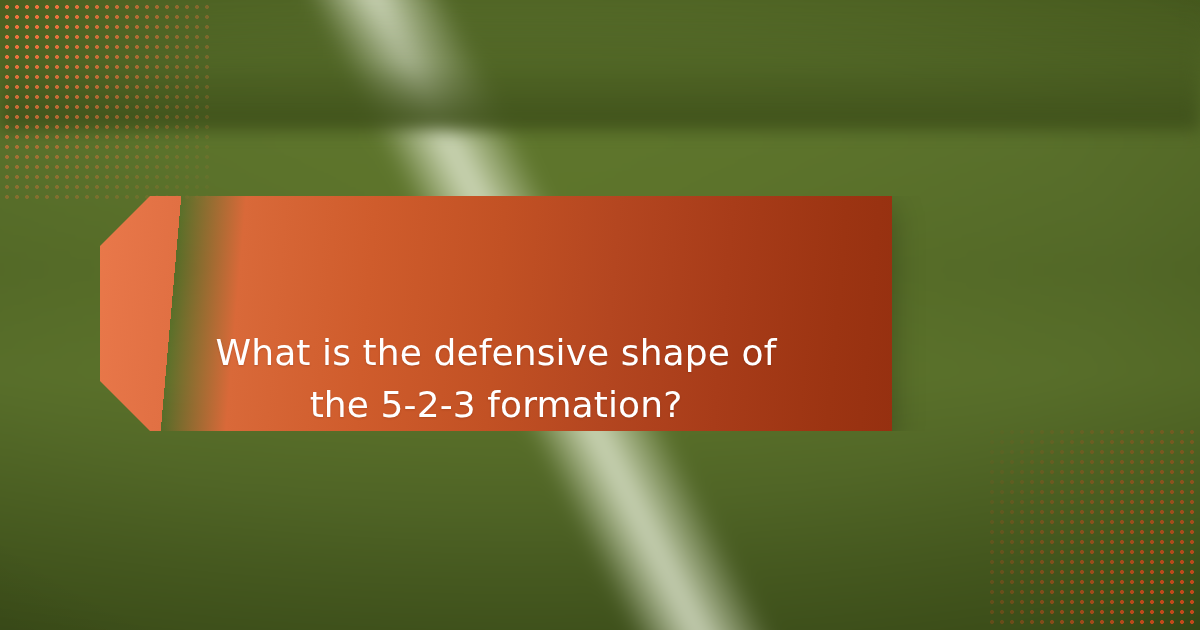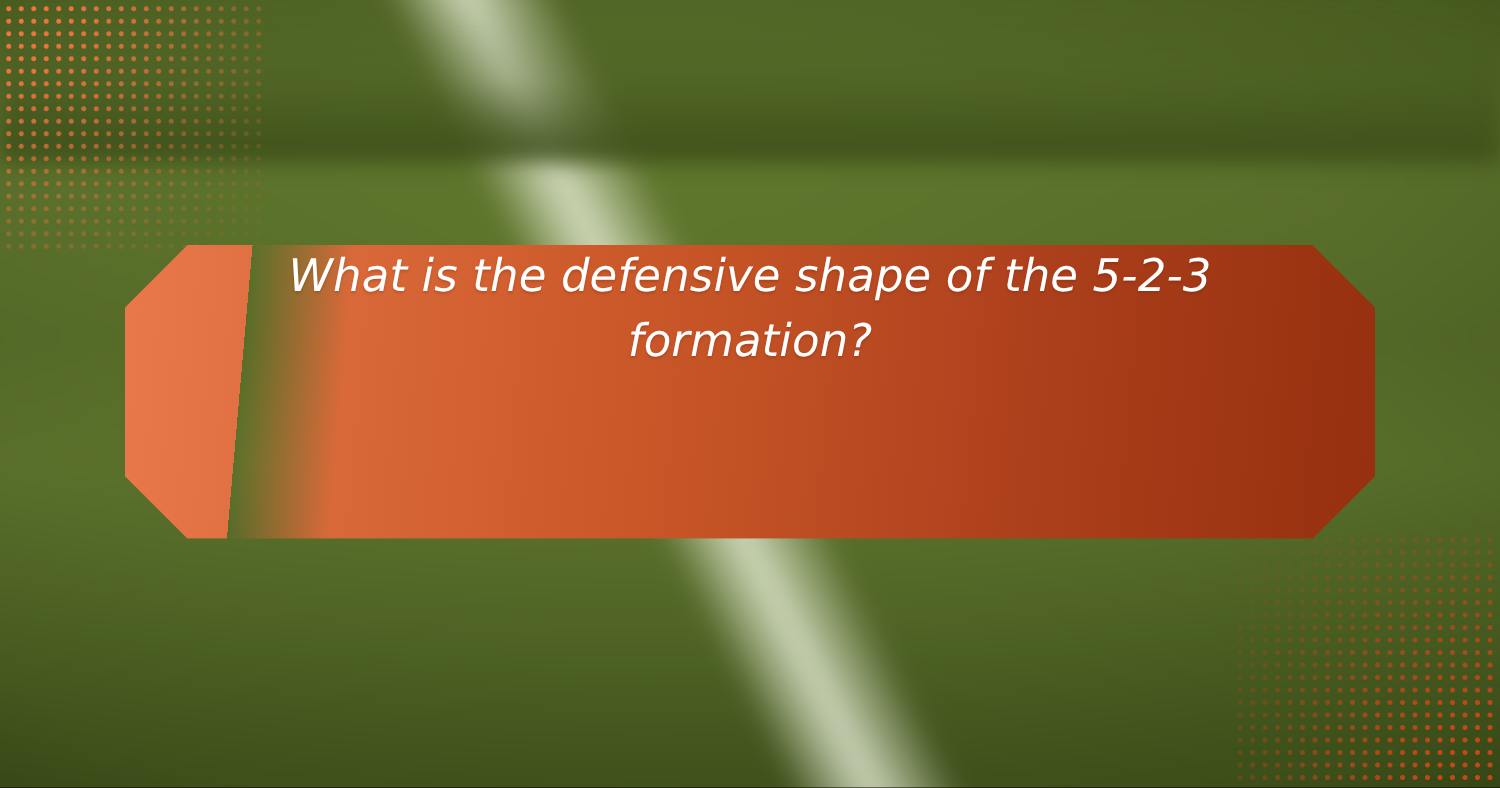--- a/index.html
+++ b/index.html
@@ -185,21 +185,21 @@
         rgba(0,0,0,0.38) 56%,
         rgba(0,0,0,0.13) 76%,
         rgba(0,0,0,0) 96%);
   }
 
   
   .question-banner {
     position: absolute;
     left: 100px;
     top: 196px;
-    width: 1000px;
+    width: 792px;
     height: 235px;
     background: linear-gradient(95deg,
         #e9784a 0%,
         #e17043 10%,
         #d3613200 0%,
         #d96939 18%,
         #cf5c2c 34%,
         #c25124 50%,
         #b44620 64%,
         #a83c19 78%,
@@ -209,23 +209,22 @@
         50px 0,
         950px 0,
         1000px 50px,
         1000px 185px,
         950px 235px,
         50px 235px,
         0 185px,
         0 50px);
     box-shadow: 0 10px 30px rgba(0,0,0,0.28);
     display: flex;
-    align-items: flex-start;
+    align-items: flex-end;
     justify-content: center;
-    font-style: italic;
   }
 
   .question-text {
     margin: 0;
     padding: 0 96px;
     width: 100%;
     box-sizing: border-box;
     text-align: center;
     color: #ffffff;
     font-size: 36px;

